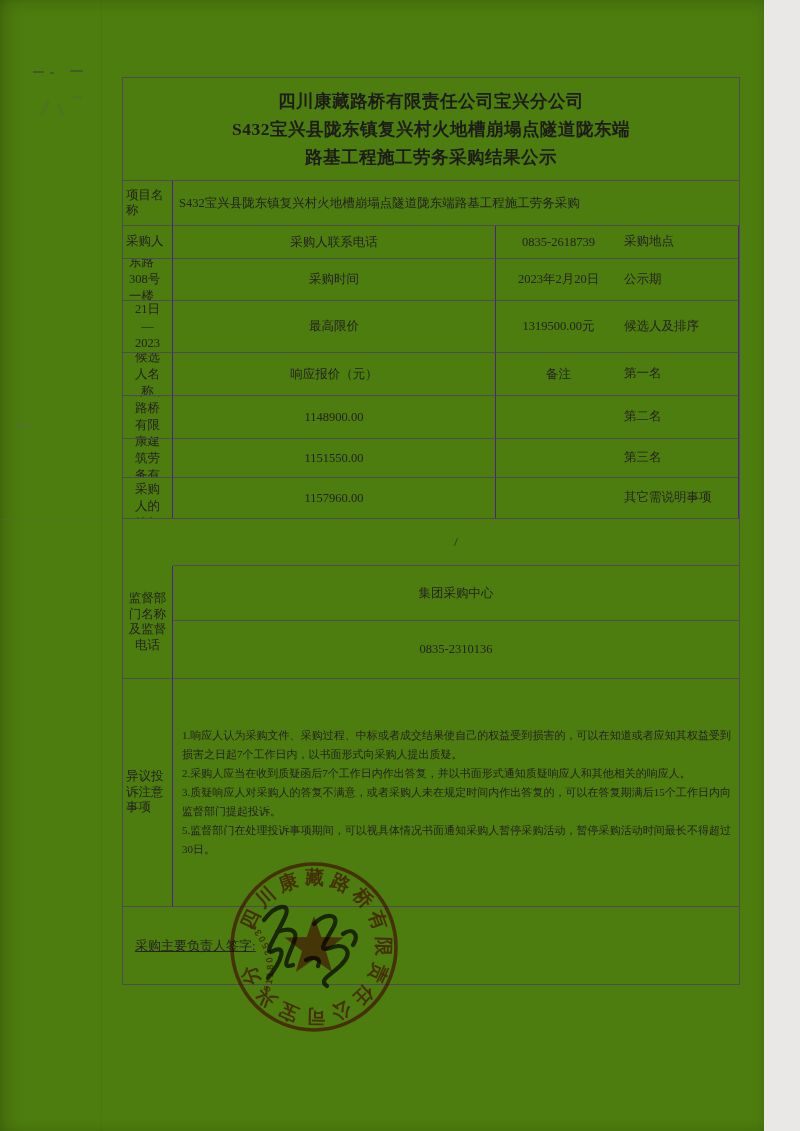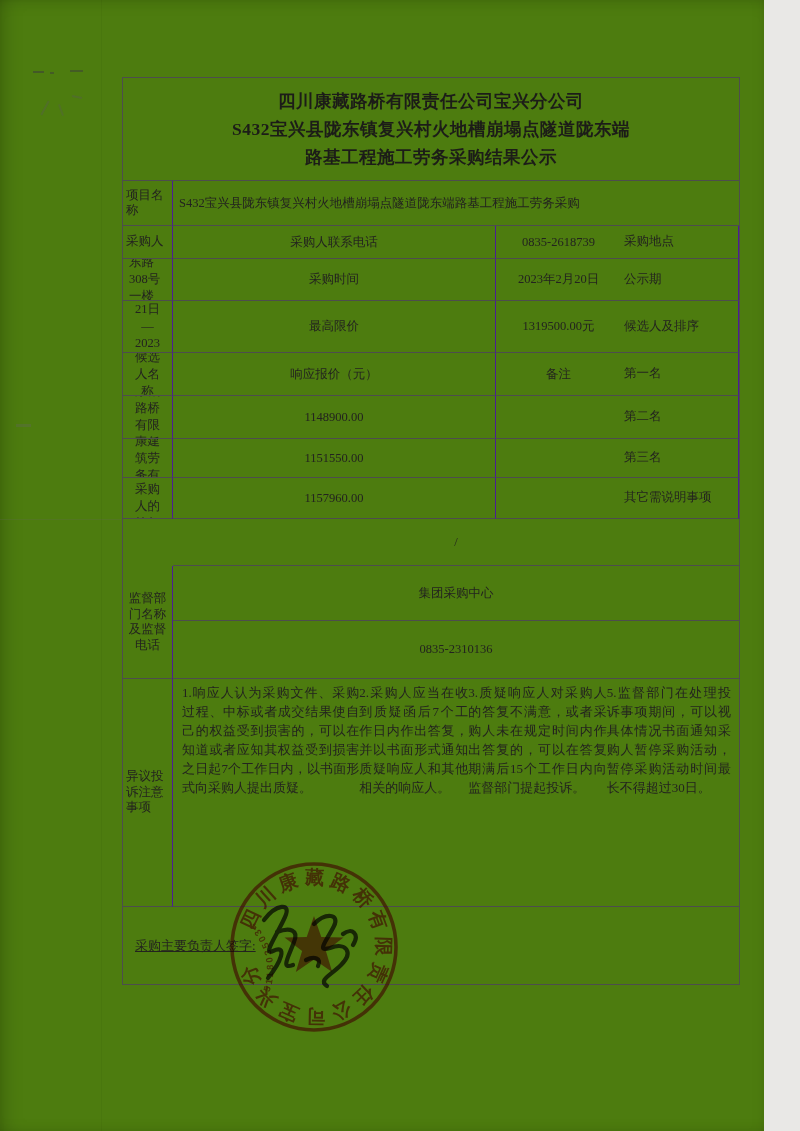--- a/index.html
+++ b/index.html
@@ -50,22 +50,22 @@
   .eb{border-bottom:none;}
   .lab{padding:2px 3px;line-height:15.5px;}
   .center{justify-content:center;text-align:center;}
   .left{justify-content:flex-start;text-align:left;}
   .title-cell{
     flex-direction:column;justify-content:center;
     font-weight:700;font-size:17.5px;line-height:28px;
     text-align:center;color:#1c1c18;letter-spacing:.5px;
   }
   .obj-cell{
-    flex-direction:row;justify-content:center;align-items:flex-start;
-    font-size:13px;line-height:19px;padding:4px 8px 4px 9px;text-align:justify;
+    flex-direction:column;justify-content:center;align-items:flex-start;
+    font-size:11px;line-height:19px;padding:4px 8px 4px 9px;text-align:justify;
   }
   .sup-lab{grid-row:11/13;grid-column:1;text-align:center;}
   .span245{grid-column:2/5;}
   .span145{grid-column:1/5;}
   .sig-row{padding-left:12px;font-size:13px;text-decoration:underline;}
 
   
   .stamp-svg{position:absolute;left:228px;top:861px;width:172px;height:172px;mix-blend-mode:multiply;opacity:.92;pointer-events:none;}
   .sig-svg{position:absolute;left:248px;top:890px;width:124px;height:112px;mix-blend-mode:multiply;pointer-events:none;}
 </style>

